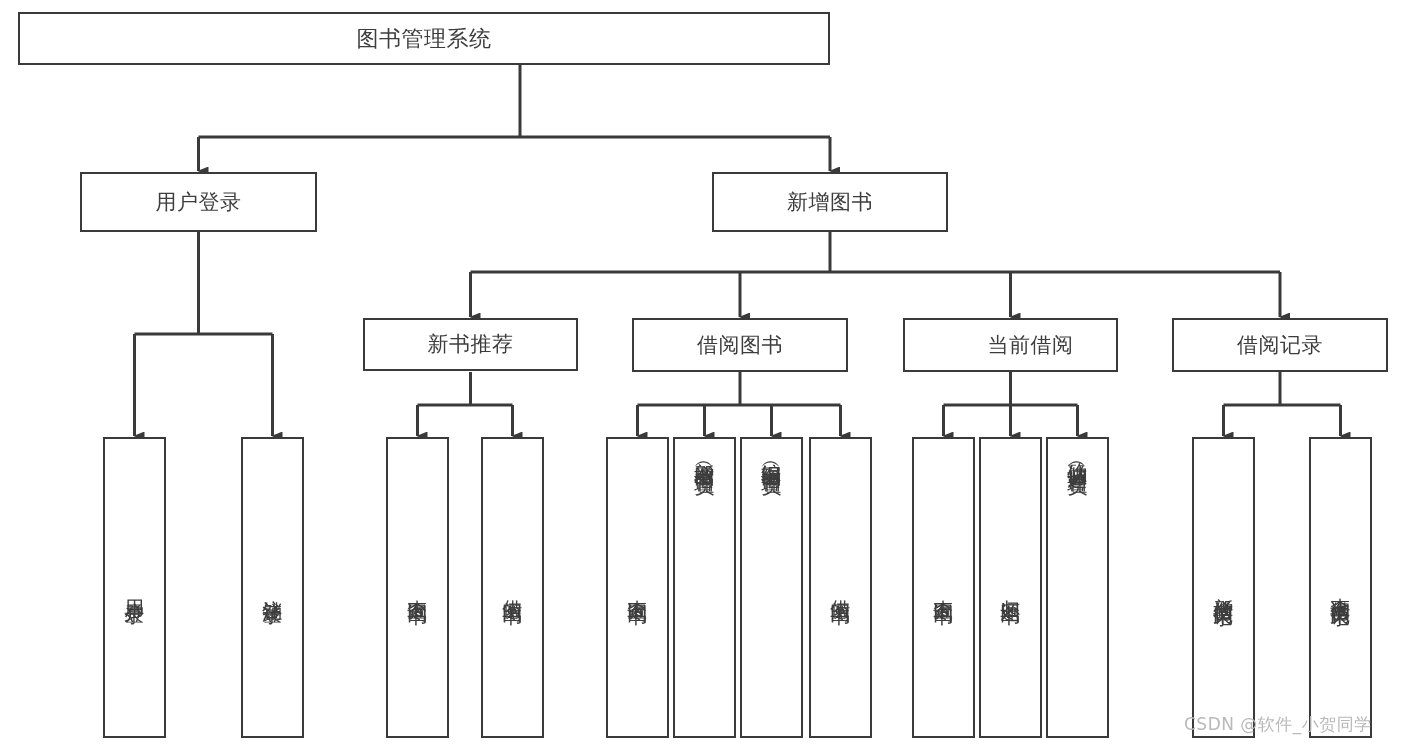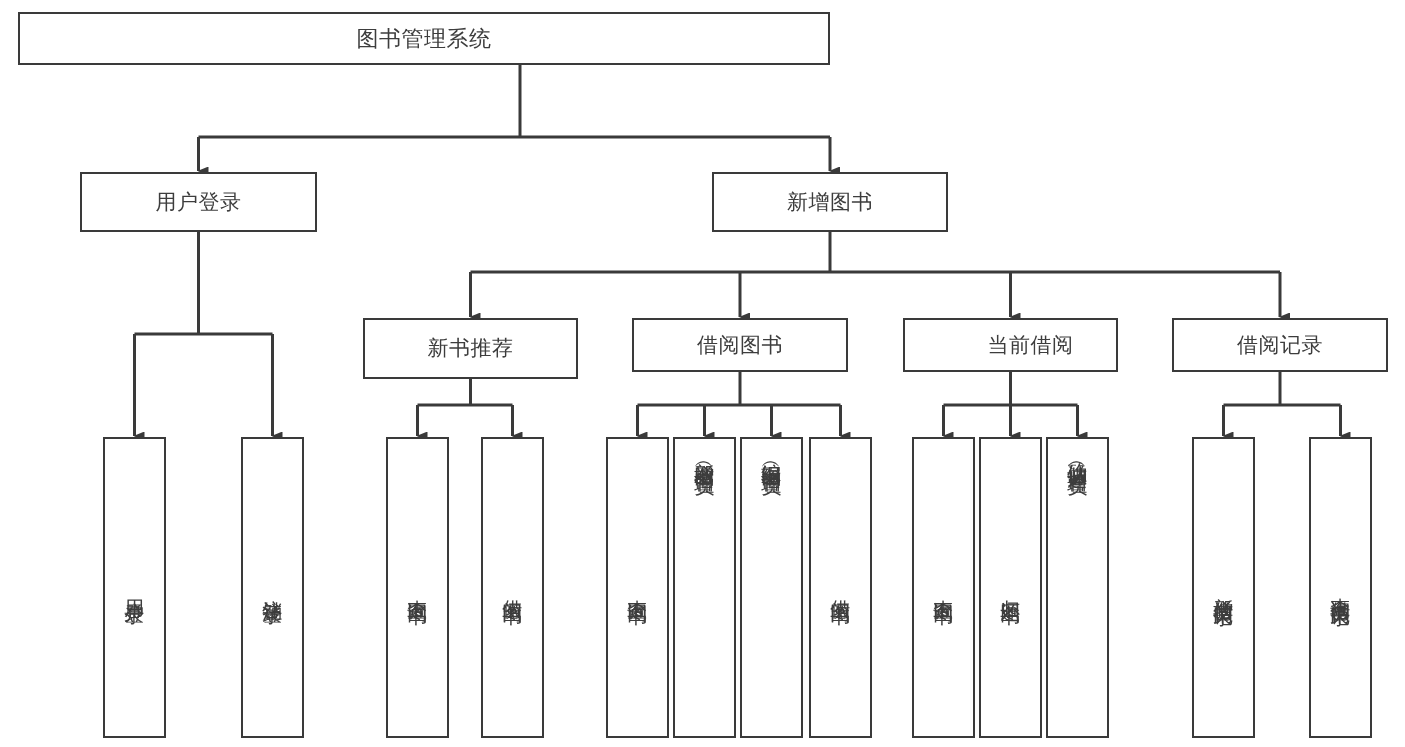--- a/index.html
+++ b/index.html
@@ -126,21 +126,21 @@
   <div id="node-layer">
       <div class="node level-root" style="left: 18px; top: 12px; width: 812px; height: 53px; align-items: center;">
         <span class="node-label">图书管理系统</span>
       </div>
       <div class="node level-1" style="left: 80px; top: 172px; width: 237px; height: 60px;">
         <span class="node-label">用户登录</span>
       </div>
       <div class="node level-1" style="left: 712px; top: 172px; width: 236px; height: 60px;">
         <span class="node-label">新增图书</span>
       </div>
-      <div class="node level-2" style="left: 363px; top: 318px; width: 215px; height: 61px;">
+      <div class="node level-2" style="left: 363px; top: 318px; width: 215px; height: 53px;">
         <span class="node-label">新书推荐</span>
       </div>
       <div class="node level-2" style="left: 632px; top: 318px; width: 216px; height: 54px;">
         <span class="node-label">借阅图书</span>
       </div>
       <div class="node level-2" style="left: 903px; top: 318px; width: 215px; height: 54px; padding-left: 40px;">
         <span class="node-label">当前借阅</span>
       </div>
       <div class="node level-2" style="left: 1172px; top: 318px; width: 216px; height: 54px;">
         <span class="node-label">借阅记录</span>
@@ -179,13 +179,14 @@
         <span class="node-label">确认归还（管理员）</span>
       </div>
       <div class="node level-3 leaf centered" style="left: 1192px; top: 437px; width: 63px; height: 301px;">
         <span class="node-label">新增借阅记录</span>
       </div>
       <div class="node level-3 leaf centered" style="left: 1309px; top: 437px; width: 63px; height: 301px;">
         <span class="node-label">查询借阅记录</span>
       </div>
     </div>
 
+  <div id="watermark">CSDN @软件_小贺同学</div>
 </div>
 
 </body></html>

